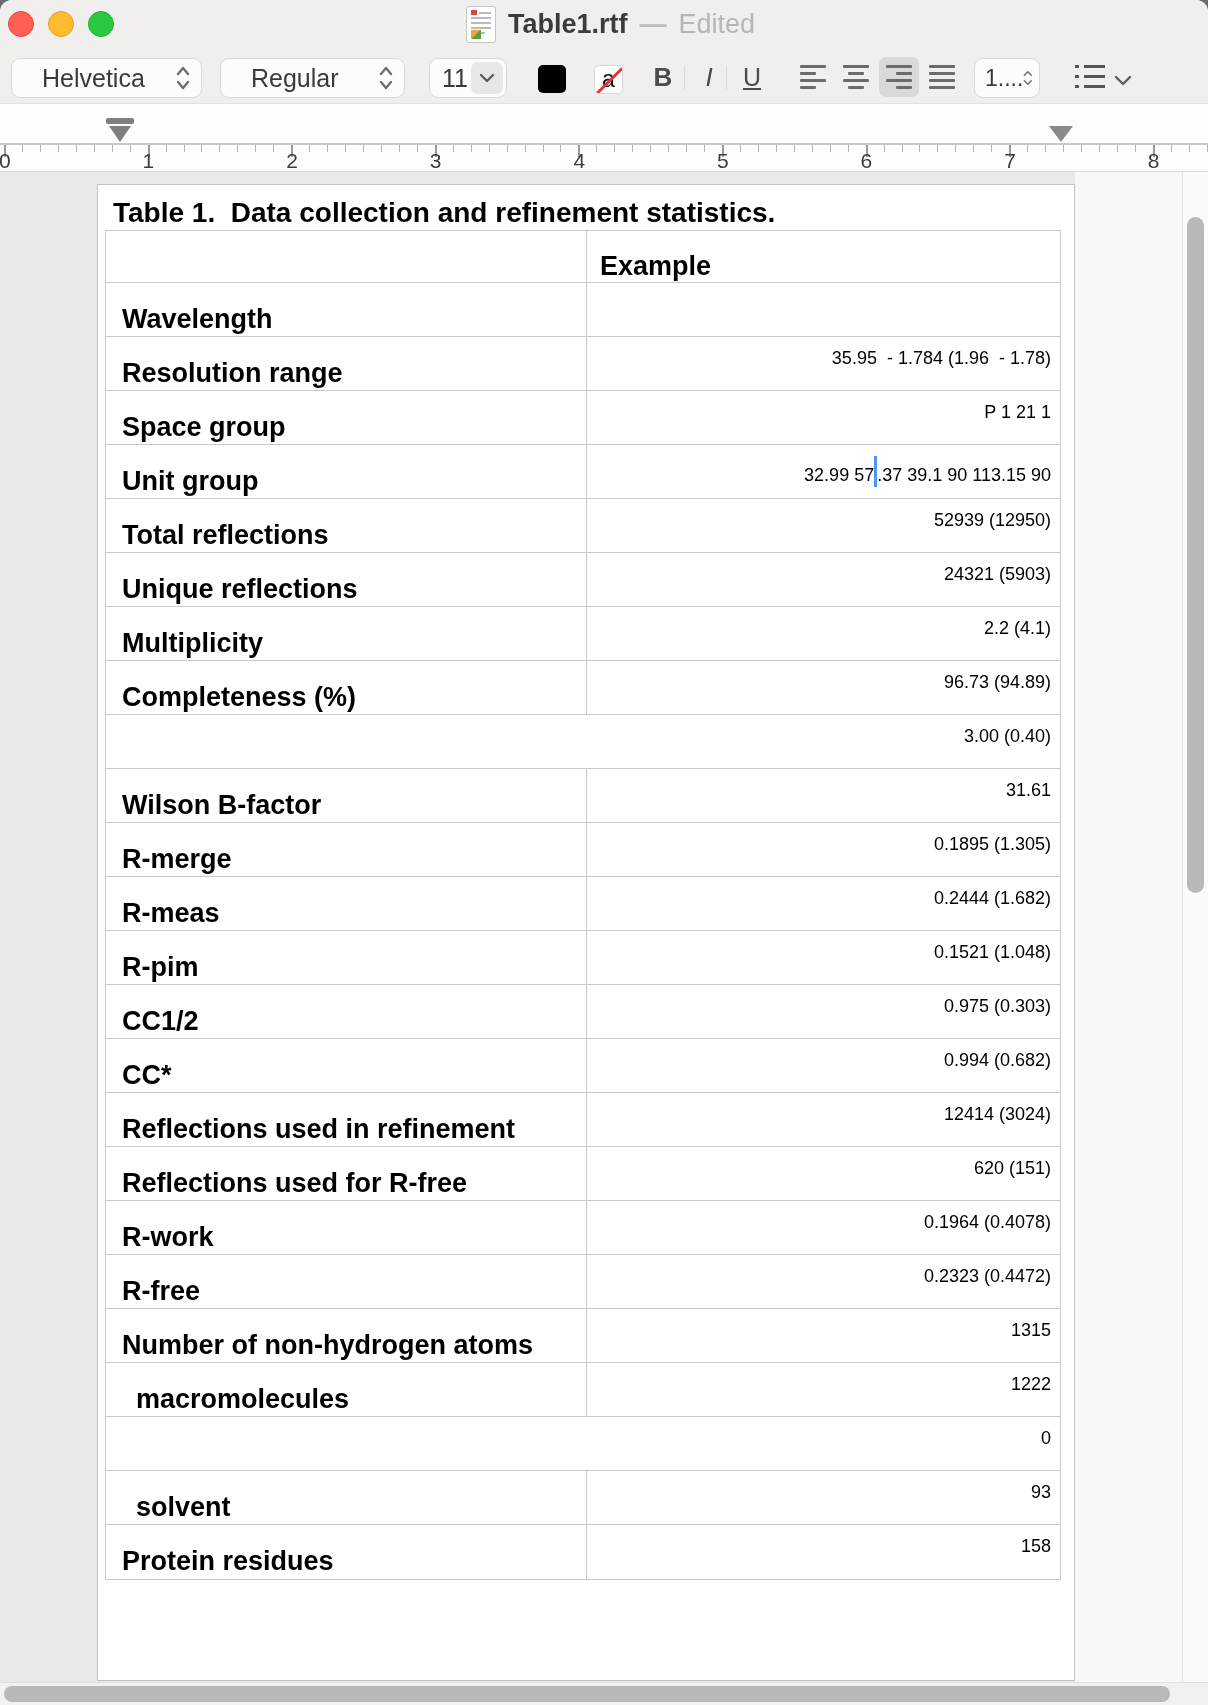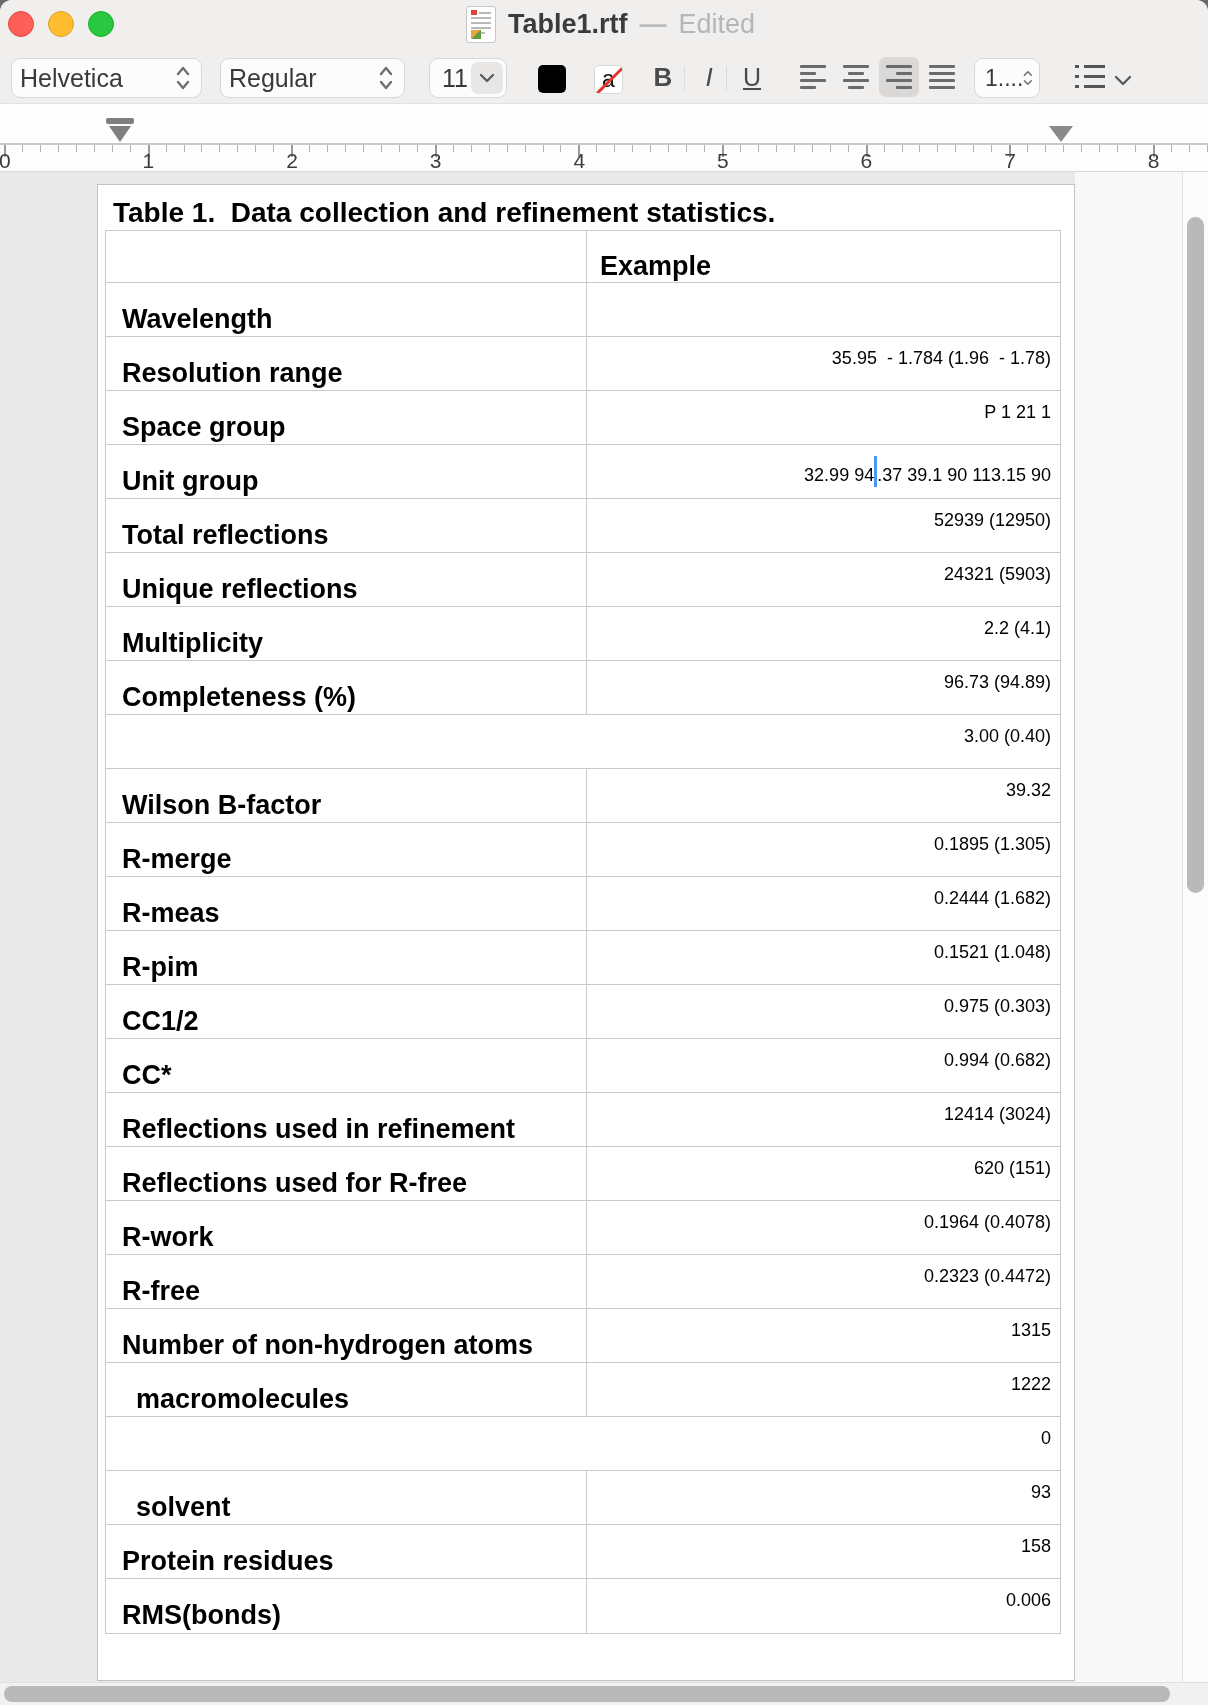--- a/index.html
+++ b/index.html
@@ -20,21 +20,21 @@
   .docicon .img{position:absolute;left:4px;bottom:3px;width:10px;height:9px;
                 background:linear-gradient(135deg,#e8a33c 50%,#5a9e3f 50%);}
   .wintitle{font-size:27px;font-weight:bold;color:#3b3b3b;}
   .windash{font-size:27px;color:#bcbcbc;margin:0 12px;font-weight:bold;}
   .winstatus{font-size:27px;color:#b6b6b6;}
   
   .toolbar{position:absolute;left:0;top:48px;width:1208px;height:56px;background:#f0efee;
            border-bottom:1px solid #e2e2e2;}
   .select{position:absolute;top:10px;height:40px;background:#fcfcfc;border:1px solid #d8d8d8;
           border-radius:9px;display:flex;align-items:center;color:#3a3a3a;}
-  .select .stext{font-size:25px;padding-left:8px;flex:1;}
+  .select .stext{font-size:25px;padding-left:30px;flex:1;}
   .select svg{margin-right:10px;}
   .sel-font{left:11px;width:191px;}
   .sel-style{left:220px;width:185px;}
   .sizecombo{position:absolute;left:429px;top:10px;width:78px;height:40px;background:#fcfcfc;
              border:1px solid #d8d8d8;border-radius:9px;display:flex;align-items:center;}
   .sizecombo .stext{font-size:25px;color:#3a3a3a;padding-left:12px;flex:1;}
   .sizecombo .chev-box{width:32px;height:32px;margin-right:3px;background:#e9e7e6;border-radius:7px;
              display:flex;align-items:center;justify-content:center;}
   .colorwell{position:absolute;left:538px;top:17px;width:28px;height:28px;background:#000;border-radius:5px;}
   .hlbtn{position:absolute;left:594px;top:17px;width:29px;height:29px;background:#fff;
@@ -316,21 +316,21 @@
             <div class="t-row">
               <div class="t-label">Resolution range</div>
               <div class="t-value">35.95  - 1.784 (1.96  - 1.78)</div>
             </div>
             <div class="t-row">
               <div class="t-label">Space group</div>
               <div class="t-value">P 1 21 1</div>
             </div>
             <div class="t-row">
               <div class="t-label">Unit group</div>
-              <div class="t-value"><span>32.99 94</span><span class="caret"></span><span>.37 39.1 90 113.15 90</span></div>
+              <div class="t-value"><span>32.99 57</span><span class="caret"></span><span>.37 39.1 90 113.15 90</span></div>
             </div>
             <div class="t-row">
               <div class="t-label">Total reflections</div>
               <div class="t-value">52939 (12950)</div>
             </div>
             <div class="t-row">
               <div class="t-label">Unique reflections</div>
               <div class="t-value">24321 (5903)</div>
             </div>
             <div class="t-row">
@@ -339,21 +339,21 @@
             </div>
             <div class="t-row">
               <div class="t-label">Completeness (%)</div>
               <div class="t-value">96.73 (94.89)</div>
             </div>
             <div class="t-row">
               <div class="t-value">3.00 (0.40)</div>
             </div>
             <div class="t-row">
               <div class="t-label">Wilson B-factor</div>
-              <div class="t-value">39.32</div>
+              <div class="t-value">31.61</div>
             </div>
             <div class="t-row">
               <div class="t-label">R-merge</div>
               <div class="t-value">0.1895 (1.305)</div>
             </div>
             <div class="t-row">
               <div class="t-label">R-meas</div>
               <div class="t-value">0.2444 (1.682)</div>
             </div>
             <div class="t-row">
@@ -395,24 +395,20 @@
             <div class="t-row">
               <div class="t-value">0</div>
             </div>
             <div class="t-row">
               <div class="t-label indent">solvent</div>
               <div class="t-value">93</div>
             </div>
             <div class="t-row">
               <div class="t-label">Protein residues</div>
               <div class="t-value">158</div>
-            </div>
-            <div class="t-row">
-              <div class="t-label">RMS(bonds)</div>
-              <div class="t-value">0.006</div>
             </div>
           </div>
       </div>
     </div>
     <div class="vscroll">
       <div class="vthumb"></div>
     </div>
   </div>
 
   <div class="hscroll">

